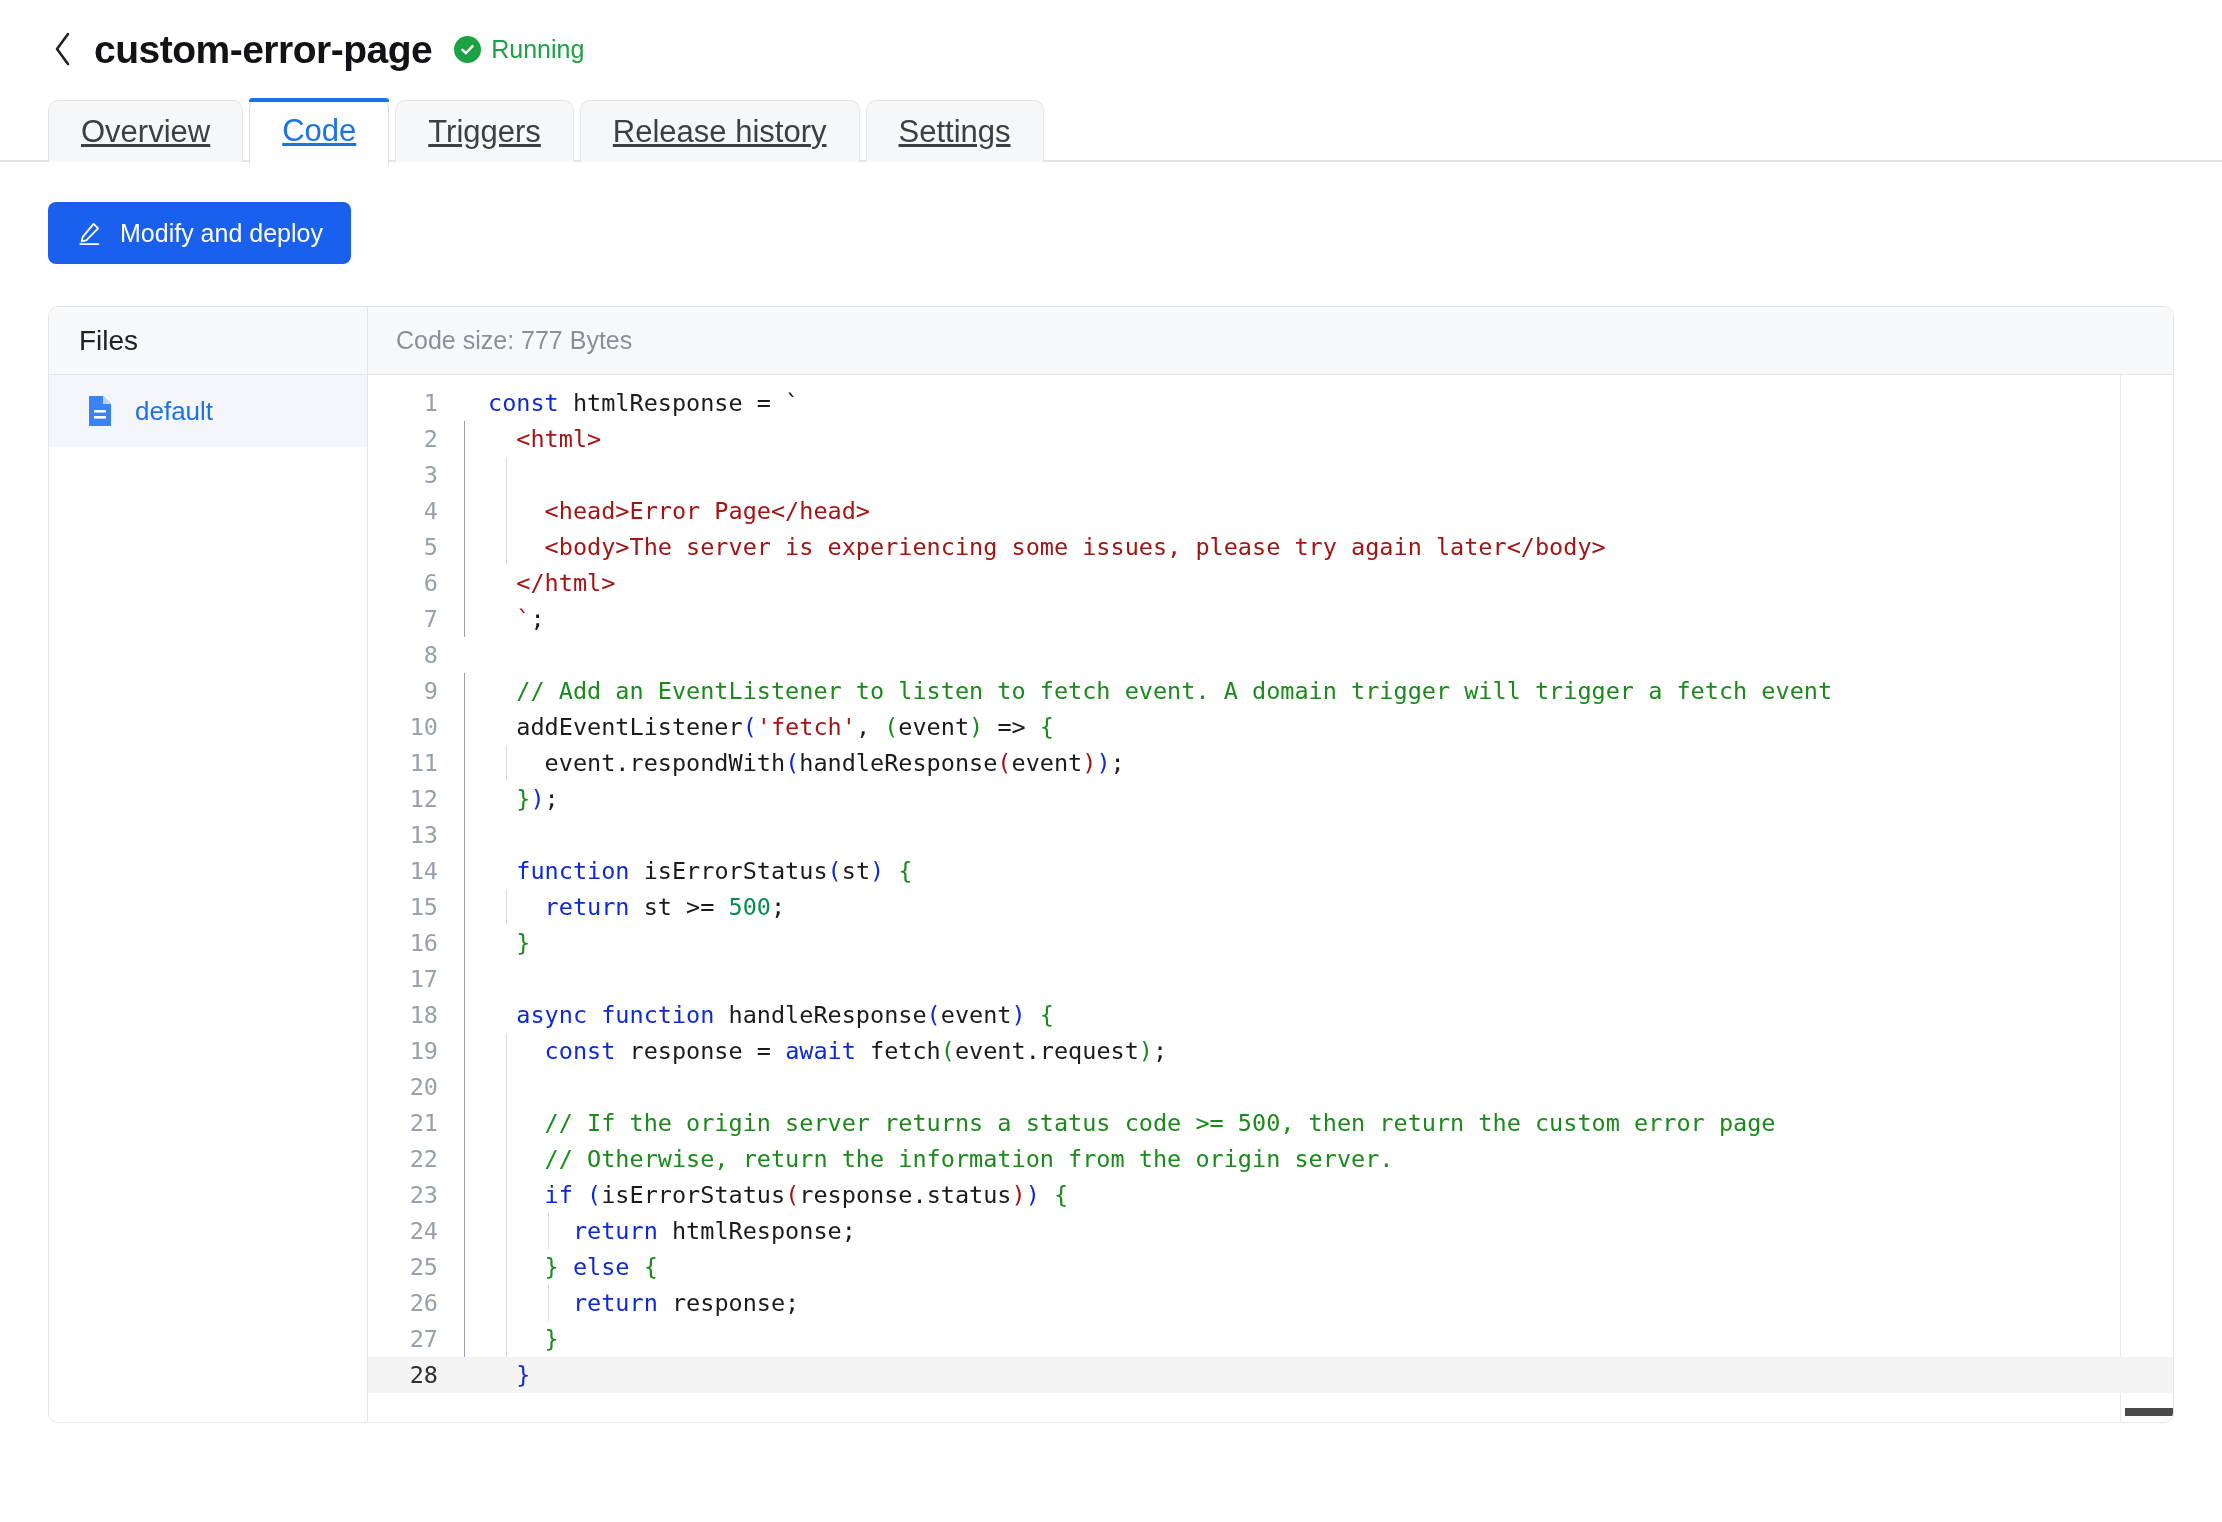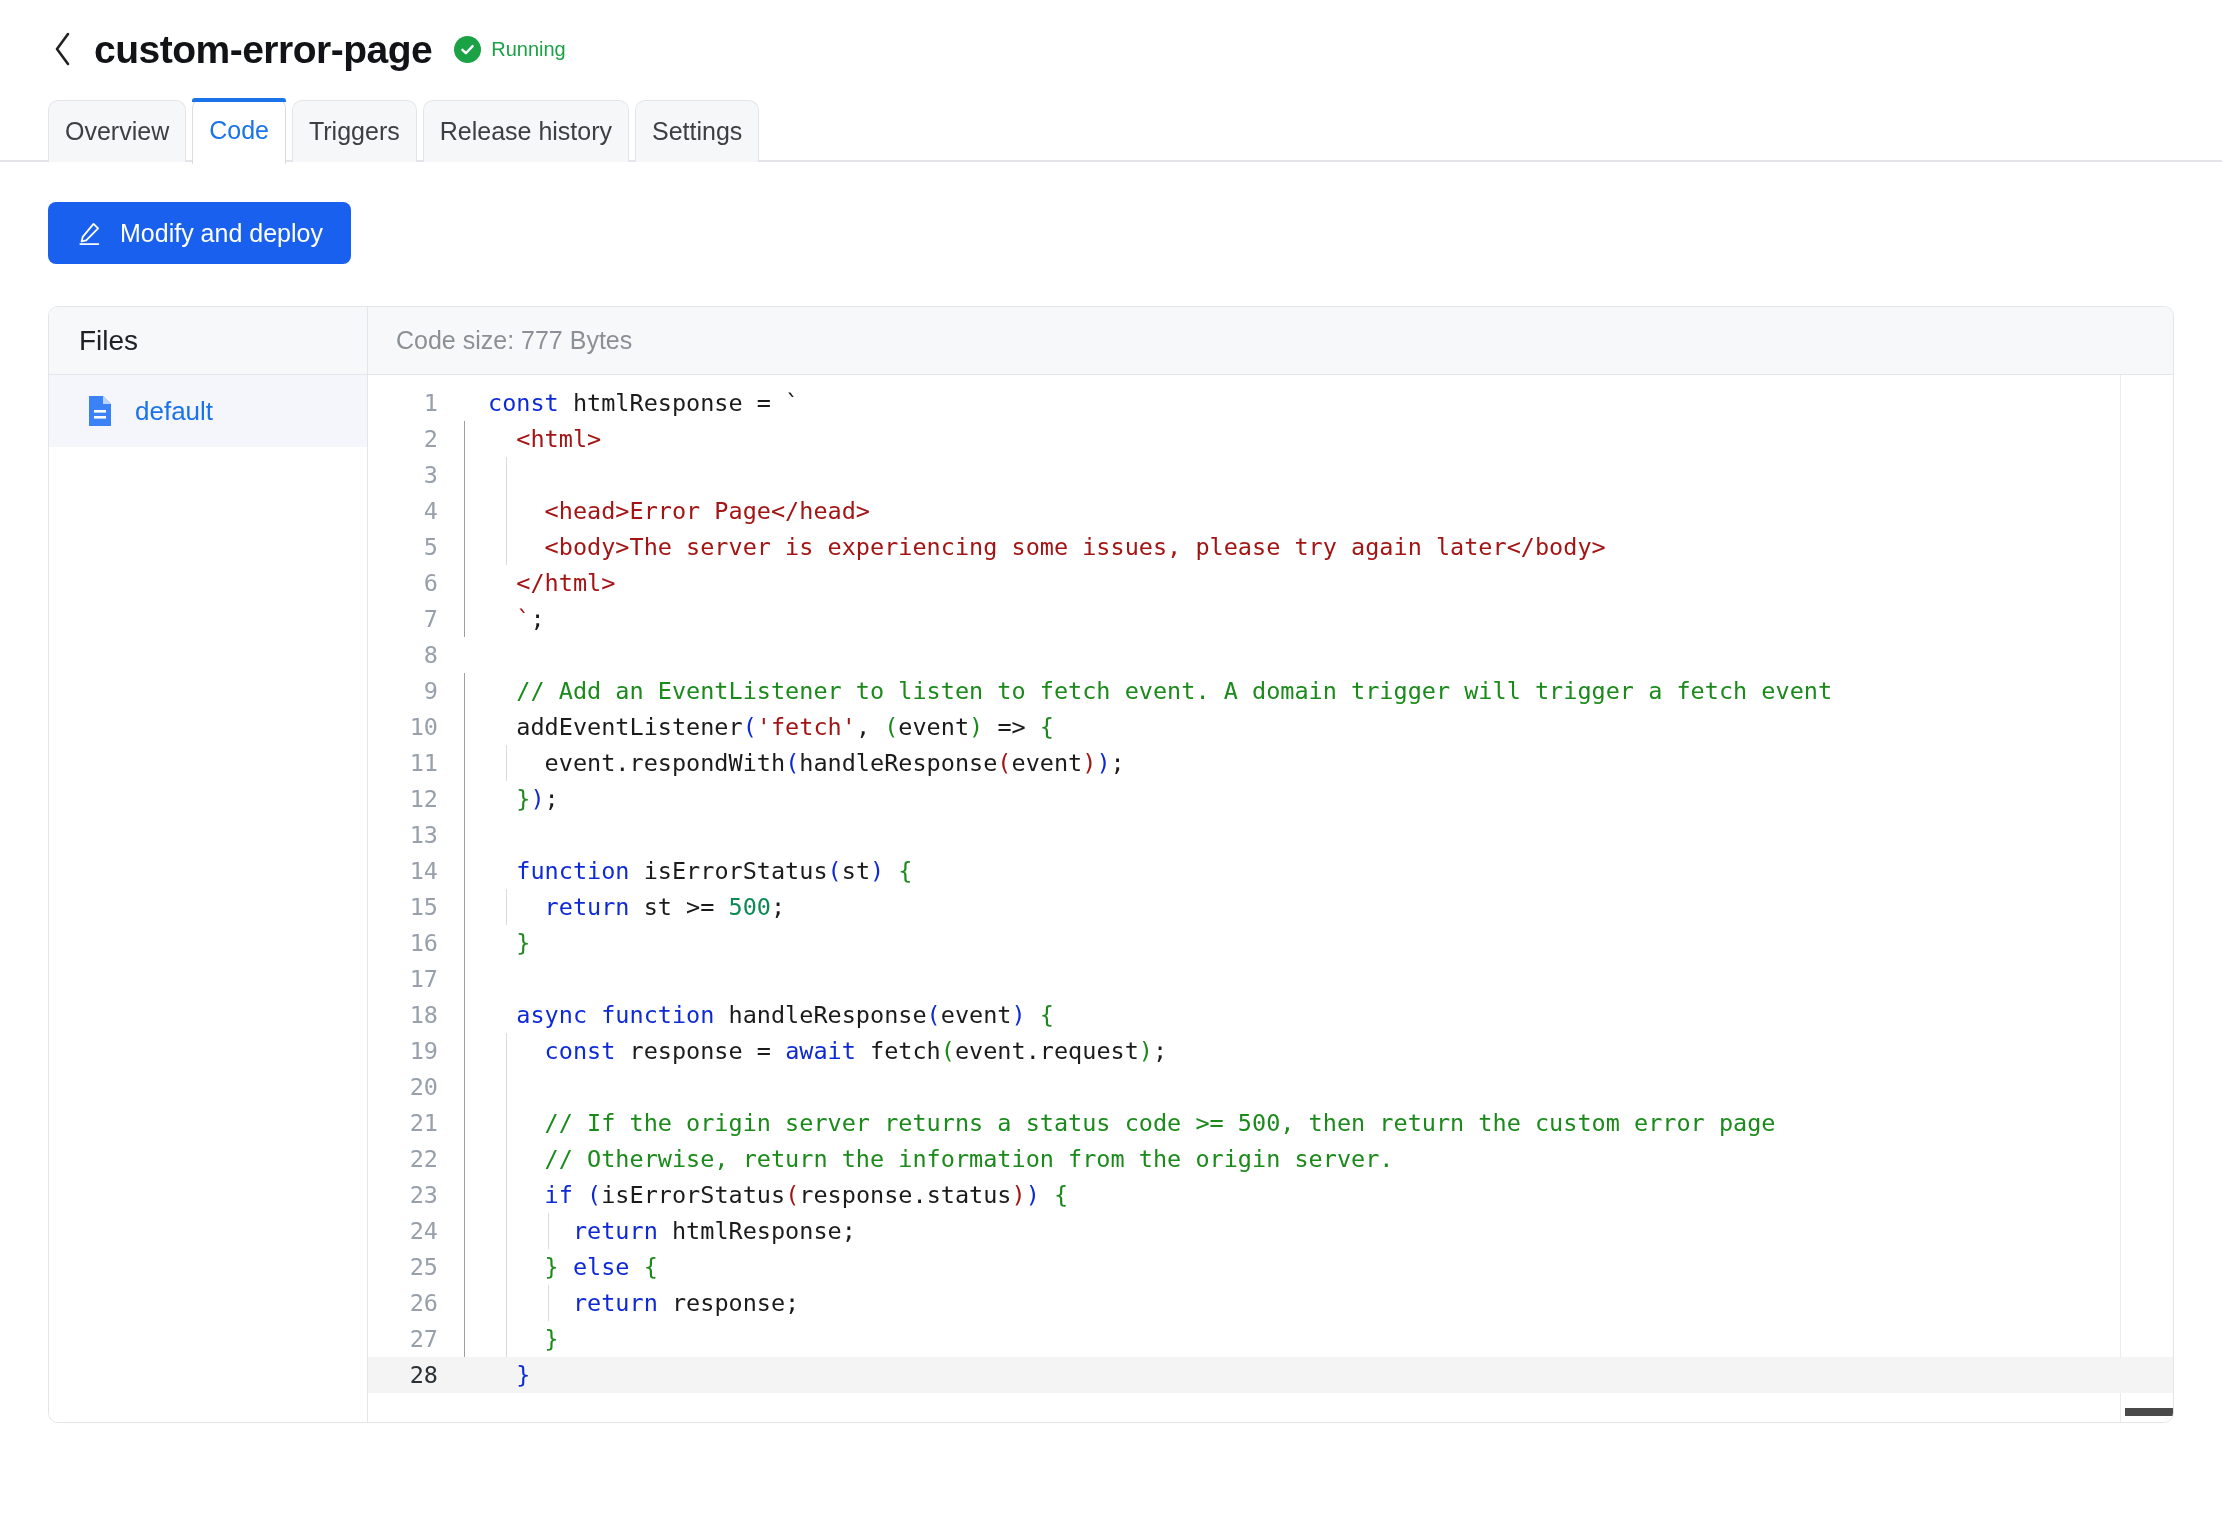--- a/index.html
+++ b/index.html
@@ -53,21 +53,21 @@
     height: 27px;
     border-radius: 50%;
     background: #1aa245;
     display: flex;
     align-items: center;
     justify-content: center;
     flex: none;
   }
   .status-dot-icon svg { display:block; }
   .status-text {
-    font-size: 20px;
+    font-size: 25px;
     color: #1aa245;
     line-height: 1;
     white-space: nowrap;
   }
 
   
   .tab-bar-wrap {
     position: relative;
     margin-top: 36px;
     height: 66px;
@@ -87,31 +87,32 @@
     height: 2px;
     background: #e3e5e8;
     z-index: 1;
   }
   .tab {
     position: relative;
     height: 62px;
     display: flex;
     align-items: center;
     justify-content: center;
-    padding: 0 16px;
-    font-size: 25px;
+    padding: 0 32px;
+    font-size: 31px;
     color: #3c4043;
     background: #f6f7f9;
     border: 1px solid #e3e5e8;
     border-bottom: none;
     border-radius: 10px 10px 0 0;
     cursor: pointer;
     margin-right: 6px;
     box-sizing: border-box;
     white-space: nowrap;
+    text-decoration: underline;
   }
   .tab.active {
     background: #ffffff;
     color: #1a73e8;
     border-color: #dadce0;
     height: 66px;
     z-index: 3;
     margin-bottom: -2px;
     padding-bottom: 2px;
   }

